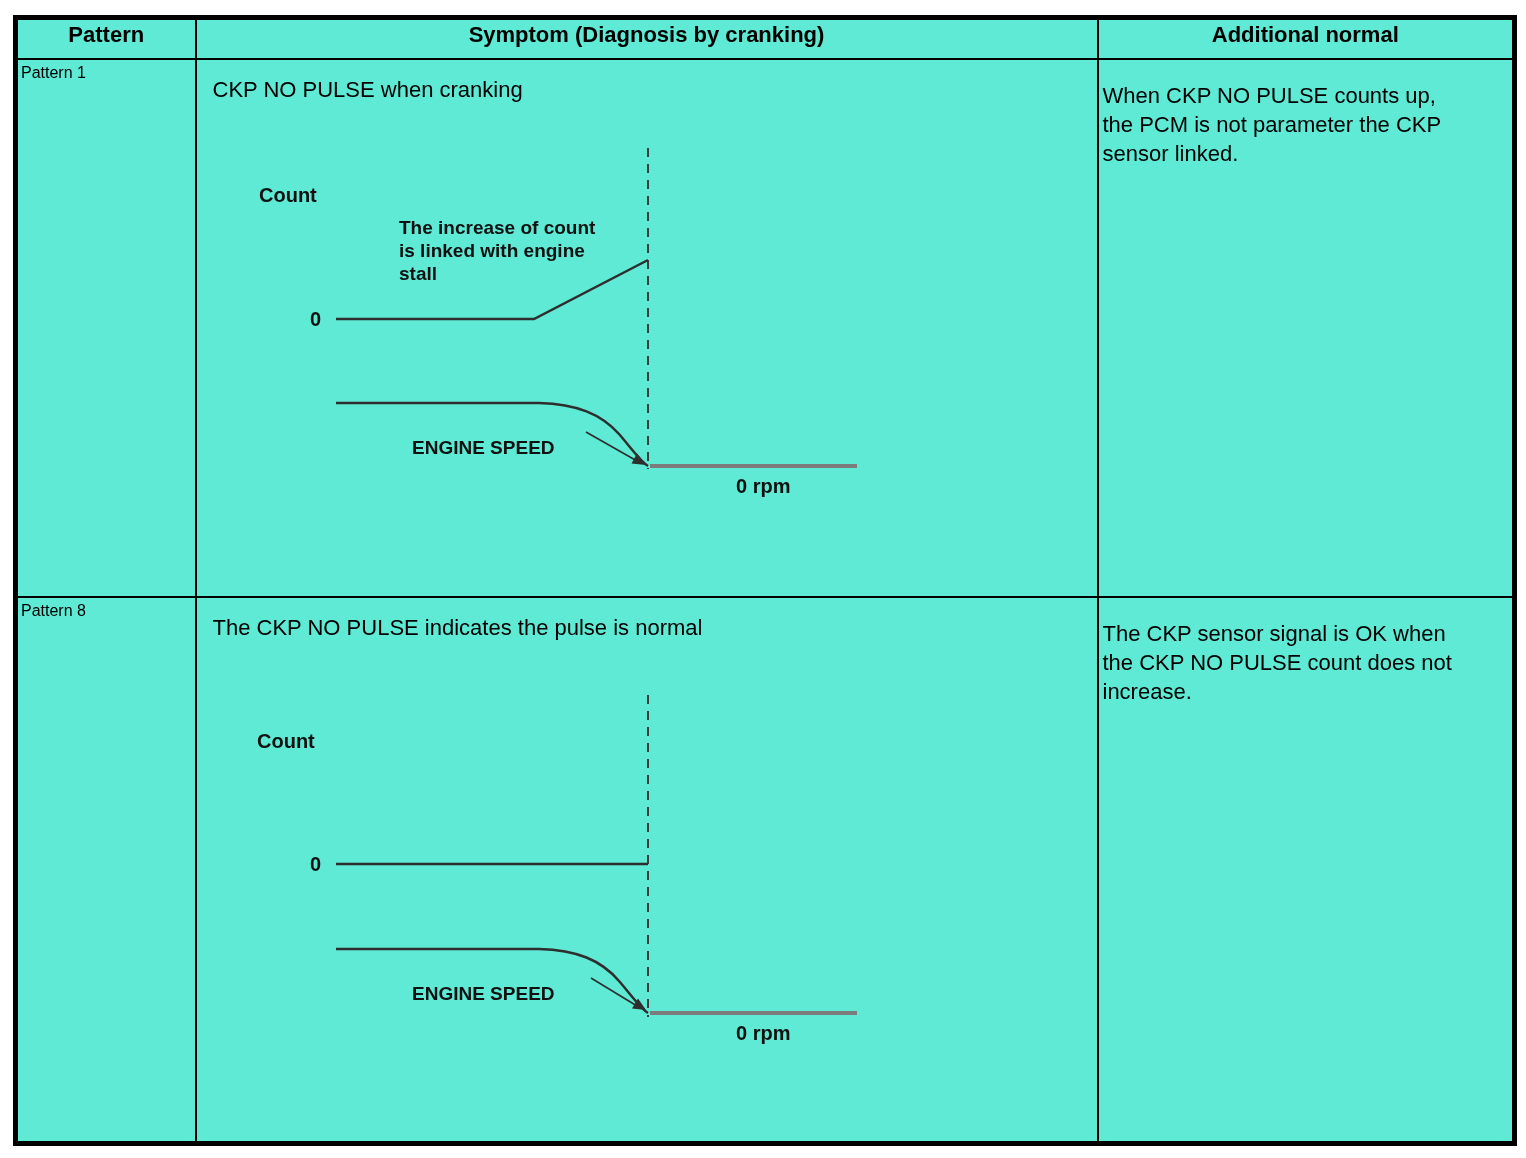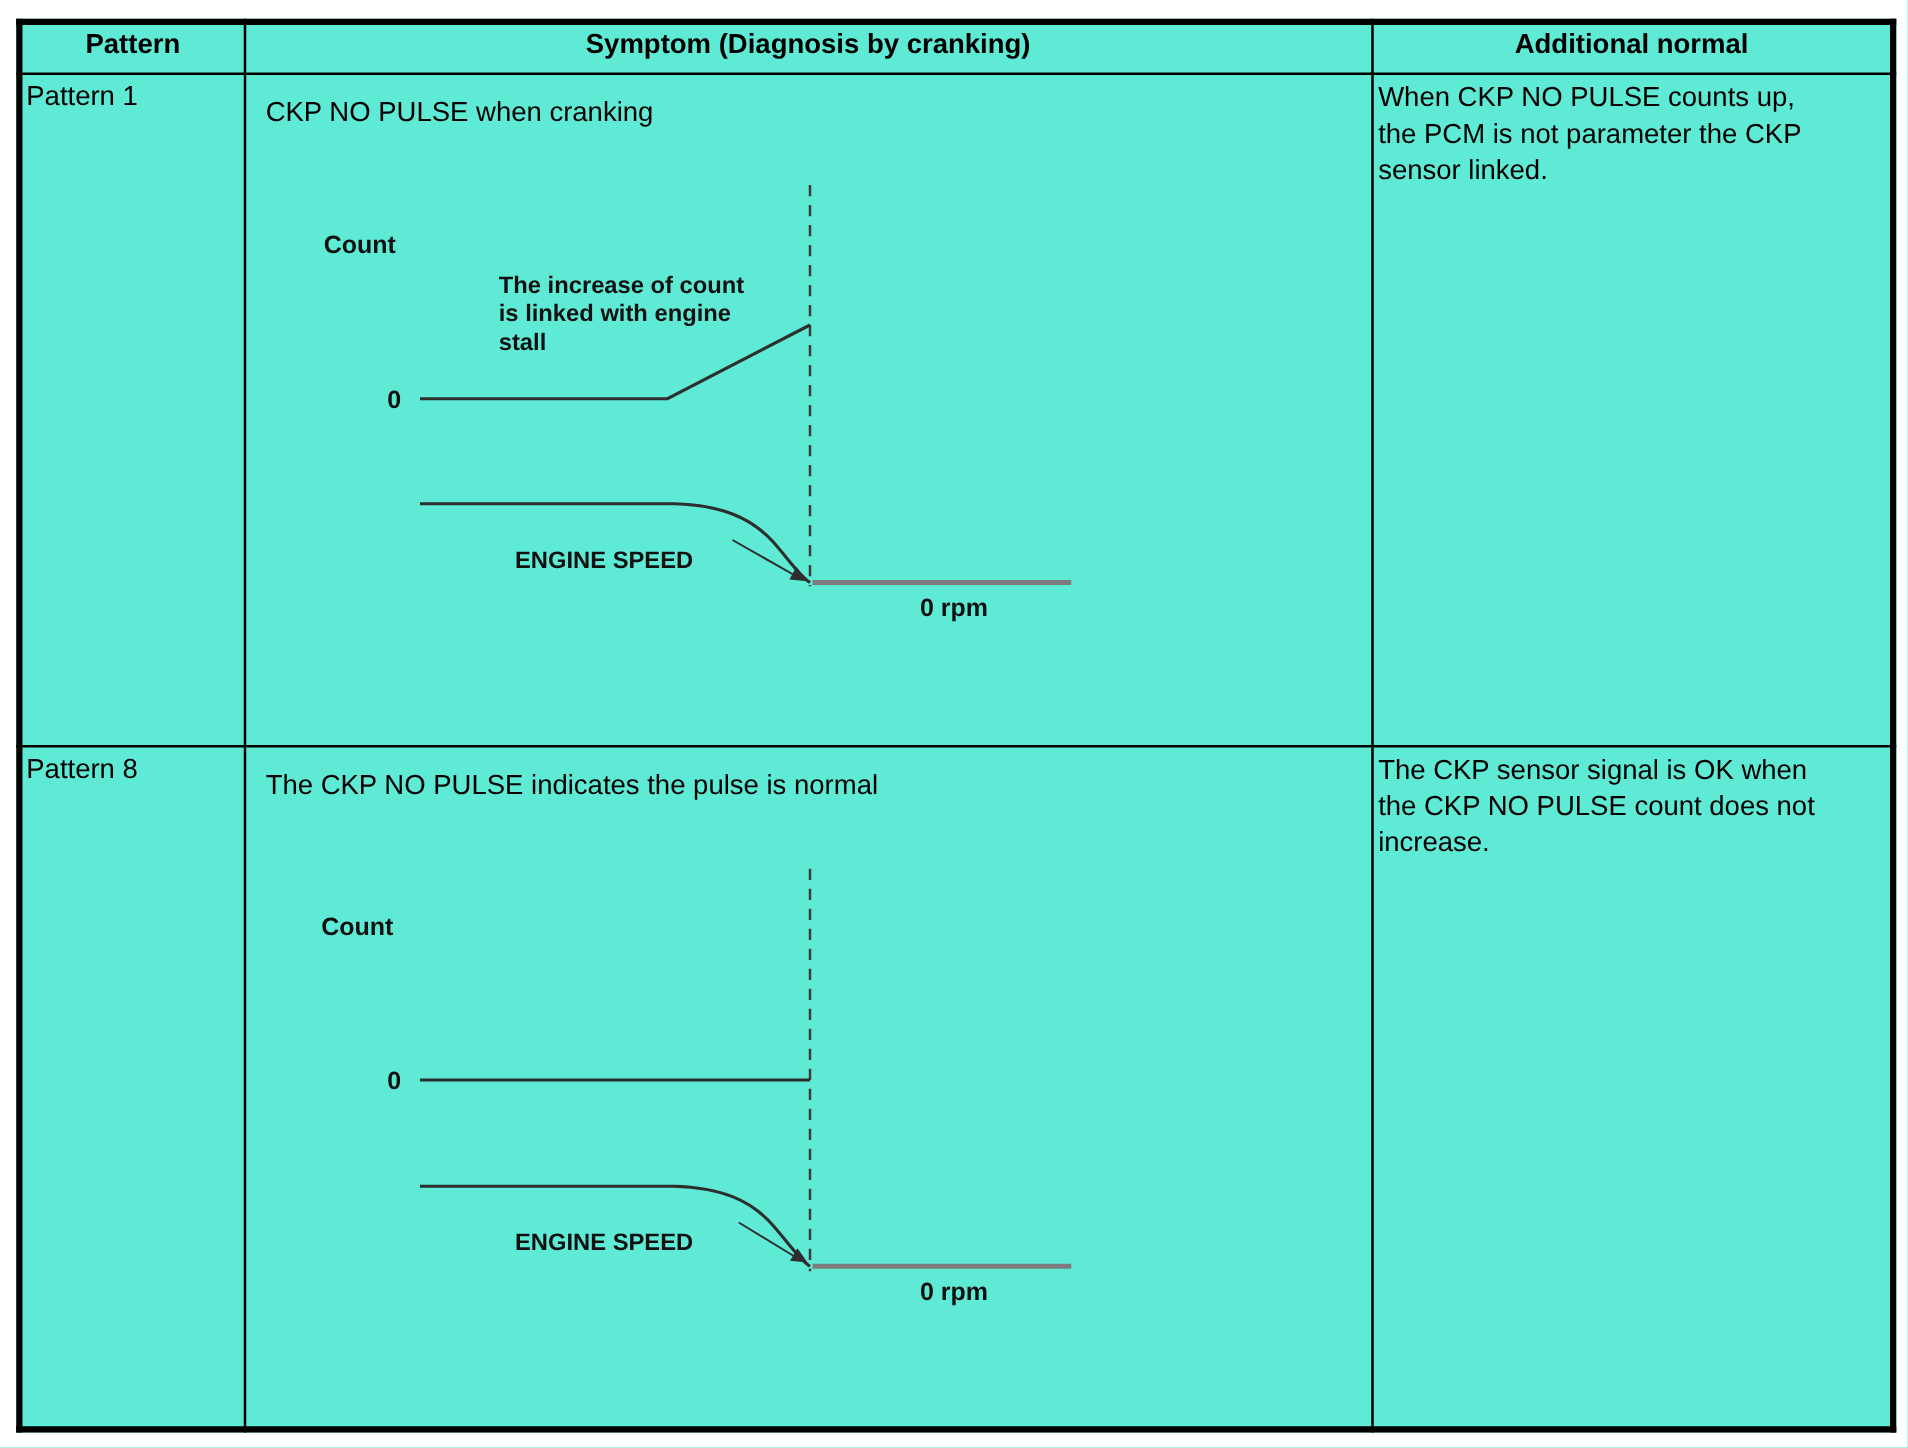--- a/index.html
+++ b/index.html
@@ -20,32 +20,32 @@
     vertical-align:top;
     overflow:hidden;
   }
   thead th{
     border-bottom:3px solid #000;
     font-size:22px;font-weight:bold;
     text-align:center;vertical-align:middle;
     height:34px;padding:2px 3px;
   }
   td.pattern-cell{
-    font-size:22px;padding:4px 3px;
+    font-size:16px;padding:4px 3px;
   }
   td.symptom-cell{
     position:relative;padding:12px;
   }
   .sym-wrap{position:relative;width:100%;height:100%;}
   .sym-text{
     font-size:22px;padding:4px 4px 0 4px;line-height:27px;
   }
   svg.diagram{position:absolute;left:0;top:0;}
   td.remarks-cell{
-    font-size:22px;padding:3px 4px;line-height:29px;
+    font-size:22px;padding:21px 4px;line-height:29px;
   }
   .remark-line{display:block;}
   
   .dline{stroke:#2e2e2e;stroke-width:2.5;fill:none;}
   .dash{stroke:#3c3c3c;stroke-width:2;fill:none;stroke-dasharray:9 7;}
   .zline{stroke:#7c7c7c;stroke-width:4;fill:none;}
   .alin{stroke:#2e2e2e;stroke-width:1.6;fill:none;}
   .ahead{fill:#2e2e2e;stroke:none;}
   .dtxt{font-family:"Liberation Sans",sans-serif;font-weight:bold;fill:#111;}
   .t20{font-size:20px;}

